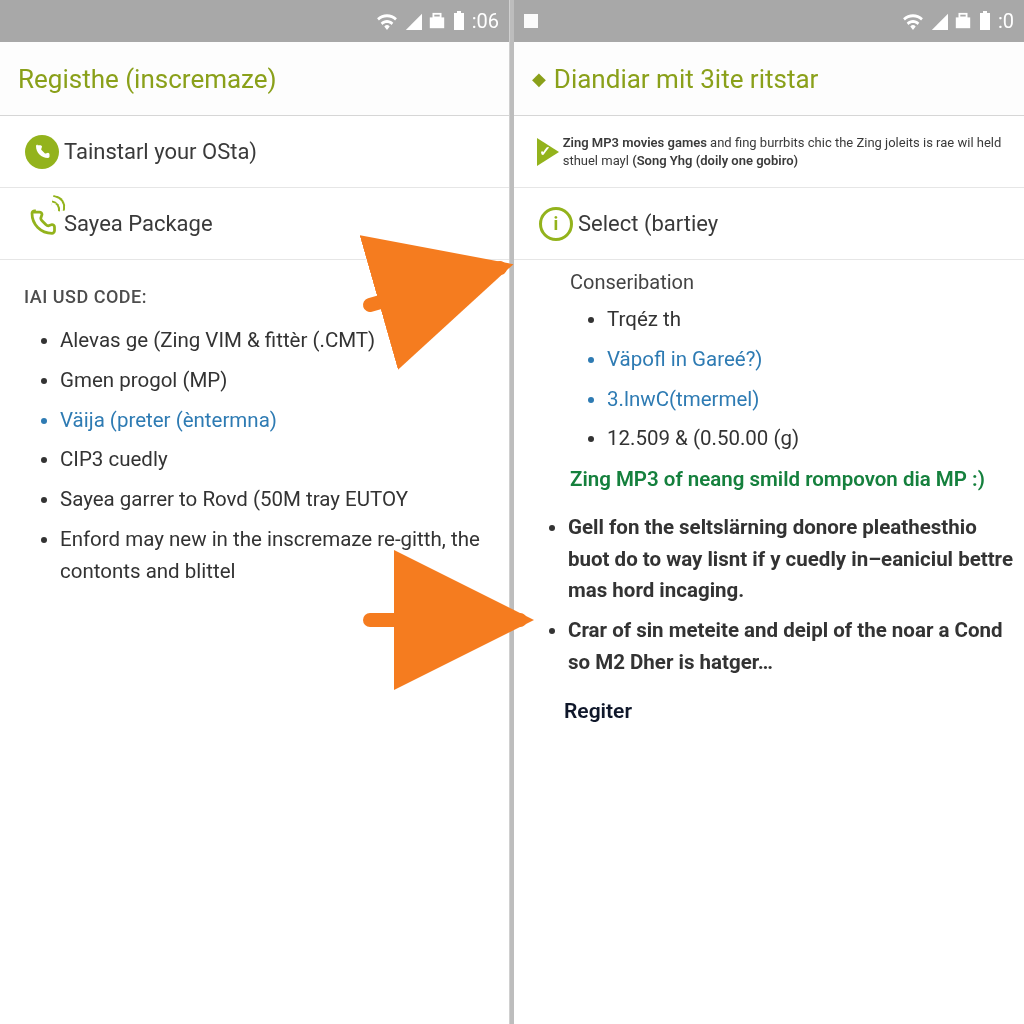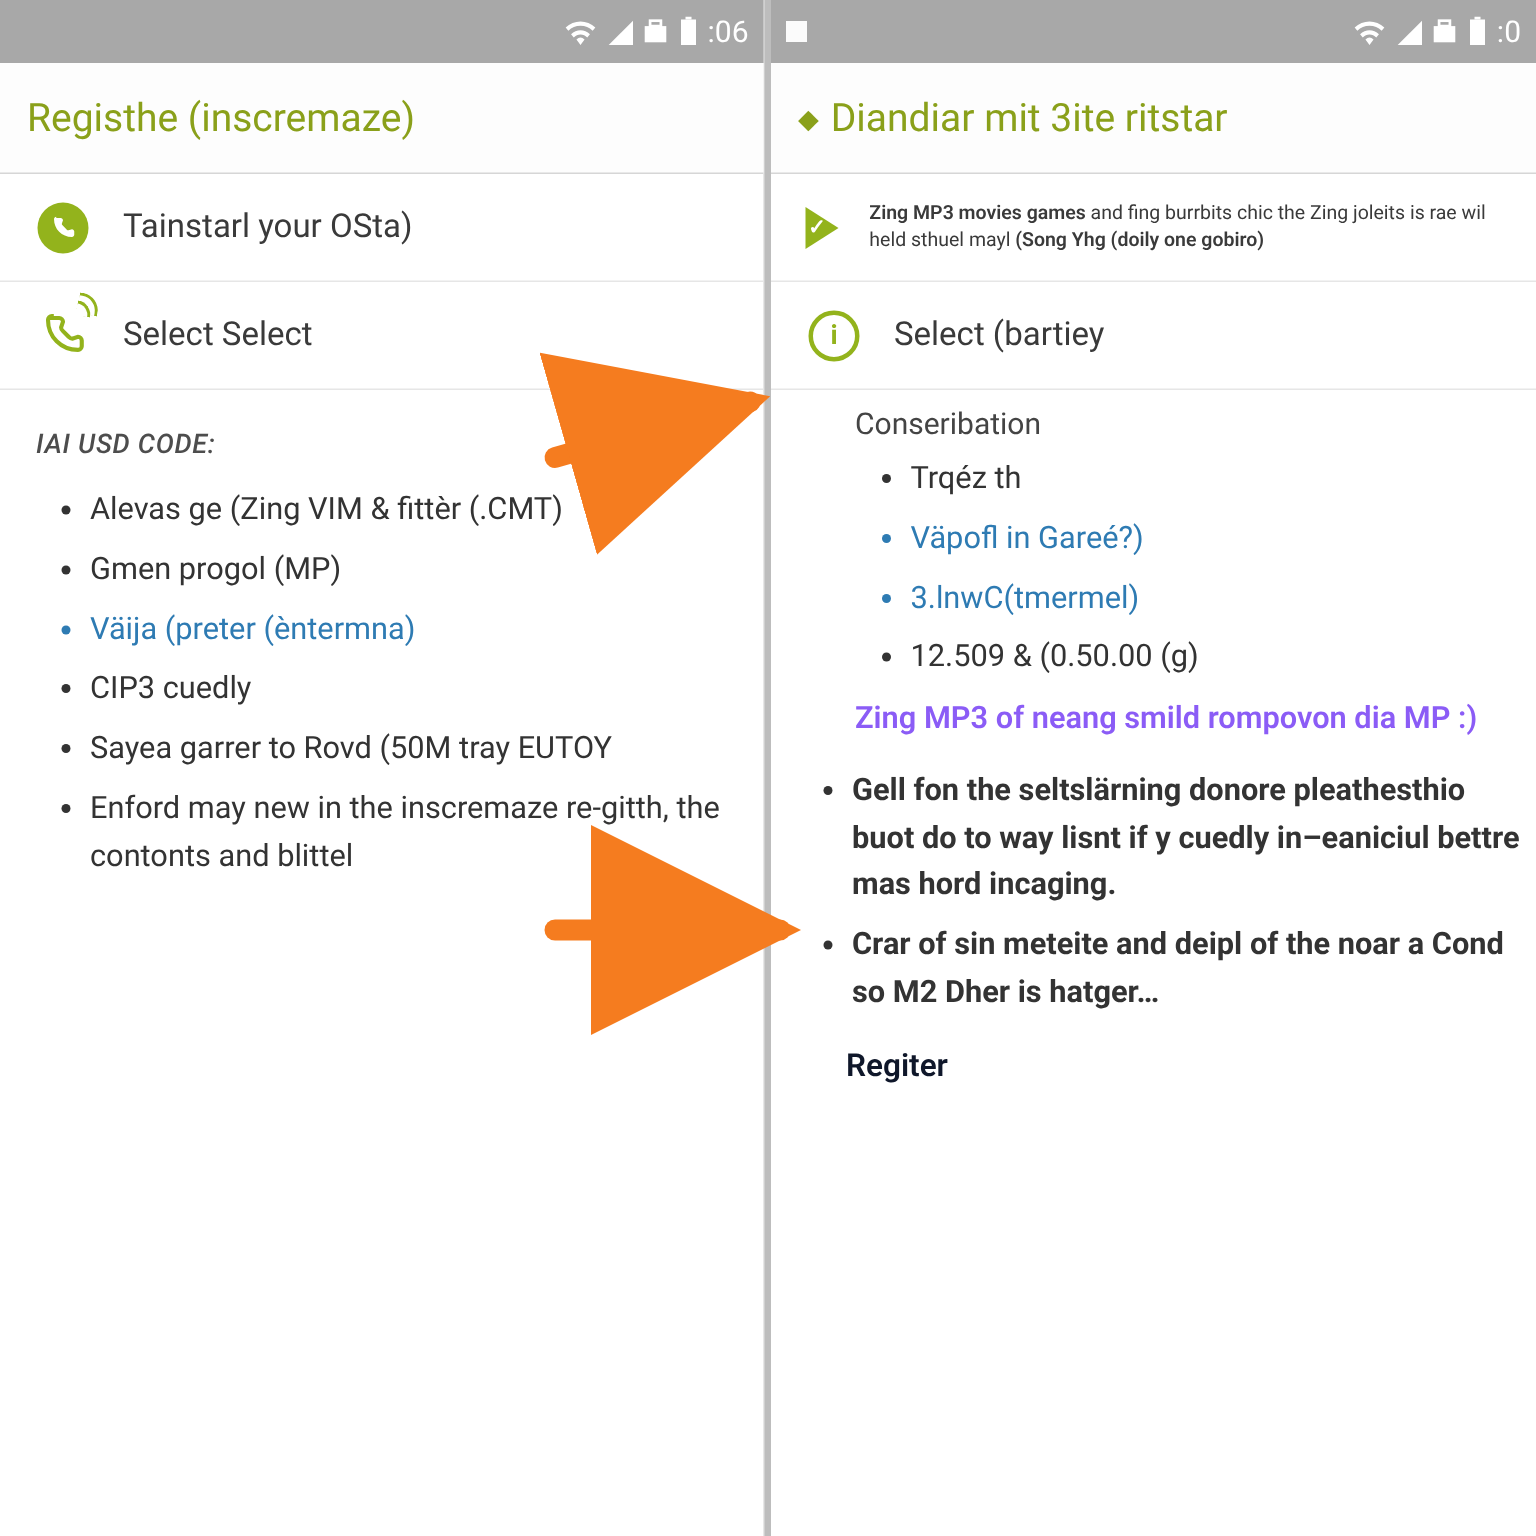--- a/index.html
+++ b/index.html
@@ -11,34 +11,34 @@
   .divider-gap { position: absolute; left: 510px; top: 0; bottom: 0; width: 4px; background: #bdbdbd; }
 
   .statusbar { height: 42px; background: #a8a8a8; display: flex; align-items: center; justify-content: flex-end; padding: 0 10px; color: #fff; gap: 6px; font-size: 20px; }
   .statusbar .sq { width: 14px; height: 14px; background: #fff; opacity: .95; }
   .statusbar .left-area { margin-right: auto; display: flex; align-items: center; }
   .statusbar svg { display: block; }
 
   .titlebar { height: 74px; border-bottom: 1px solid #d6d6d6; display: flex; align-items: center; padding: 0 18px; font-size: 26px; color: #8aa01a; background: #fdfdfd; }
   .titlebar .dot { font-size: 18px; margin-right: 8px; color: #8aa01a; }
 
-  .row { display: flex; align-items: center; padding: 14px 20px; border-bottom: 1px solid #e6e6e6; min-height: 72px; gap: 18px; }
+  .row { display: flex; align-items: center; padding: 14px 20px; border-bottom: 1px solid #e6e6e6; min-height: 72px; }
   .row .icon-slot { width: 44px; display: flex; justify-content: center; }
   .row .txt { font-size: 22px; color: #3a3a3a; }
   .row .txt.small { font-size: 13px; line-height: 1.35; }
   .row .txt strong { font-weight: 600; }
 
-  .section-label { padding: 26px 24px 10px; font-size: 18px; letter-spacing: .5px; color: #4d4d4d; font-weight: 500; font-style: italic; }
+  .section-label { padding: 26px 24px 10px; font-size: 18px; letter-spacing: .5px; color: #4d4d4d; font-weight: 500; }
 
   ul.bullets { list-style: disc; padding: 4px 0 4px 60px; }
   ul.bullets li { font-size: 20.5px; color: #333; line-height: 1.55; padding: 4px 6px 4px 0; }
   ul.bullets li.link { color: #2e7bb3; }
 
   .sub-head { padding: 10px 0 2px 56px; font-size: 20px; color: #444; }
-  .bold-line { font-size: 20.5px; font-weight: 600; color: #8b5cf6; padding: 2px 20px 10px 56px; line-height: 1.4; }
+  .bold-line { font-size: 20.5px; font-weight: 600; color: #15803d; padding: 2px 20px 10px 56px; line-height: 1.4; }
 
   .reg { font-size: 21px; font-weight: 600; color: #0f172a; padding: 12px 0 0 50px; }
 
   
   .arrow { position: absolute; pointer-events: none; }
   .arrow svg { overflow: visible; }
 
   
   .ic-circle { width: 34px; height: 34px; border-radius: 50%; display: flex; align-items: center; justify-content: center; }
   .ic-solid { background: #93b31c; color: #fff; }
@@ -92,21 +92,21 @@
 
     <div class="row">
       <div class="icon-slot">
         <div class="ringing">
           <svg width="30" height="30" viewBox="0 0 24 24">
               <path fill="none" stroke="#93b31c" stroke-width="2.2" d="M6 3c-1 0-2 1-2 2 0 9 7 16 16 16 1 0 2-1 2-2v-3c0-1-1-2-2-2l-3 1c-1 0-1 0-2-1l-3-3c-1-1-1-1-1-2l1-3c0-1-1-2-2-2H6z"></path>
             </svg>
           <span class="wave w1"></span><span class="wave w2"></span>
         </div>
       </div>
-      <div class="txt">Select Select</div>
+      <div class="txt">Sayea Package</div>
     </div>
 
     <div class="section-label">IAI USD CODE:</div>
 
     <ul class="bullets" id="left-bullets">
         <li>Alevas ge (Zing VIM &amp; fittèr (.CMT)</li>
         <li>Gmen progol (MP)</li>
         <li class="link">Väija (preter (èntermna)</li>
         <li>CIP3 cuedly</li>
         <li>Sayea garrer to Rovd (50M tray EUTOY</li>

